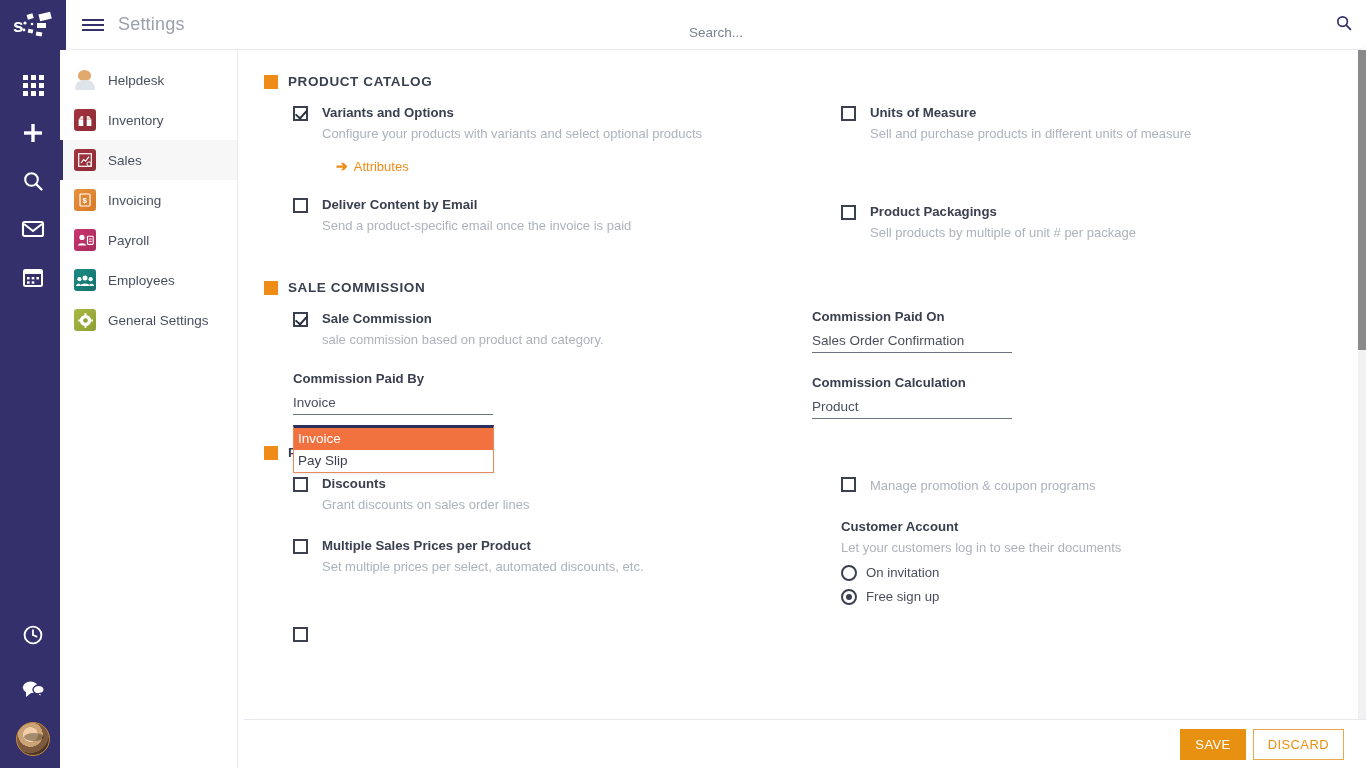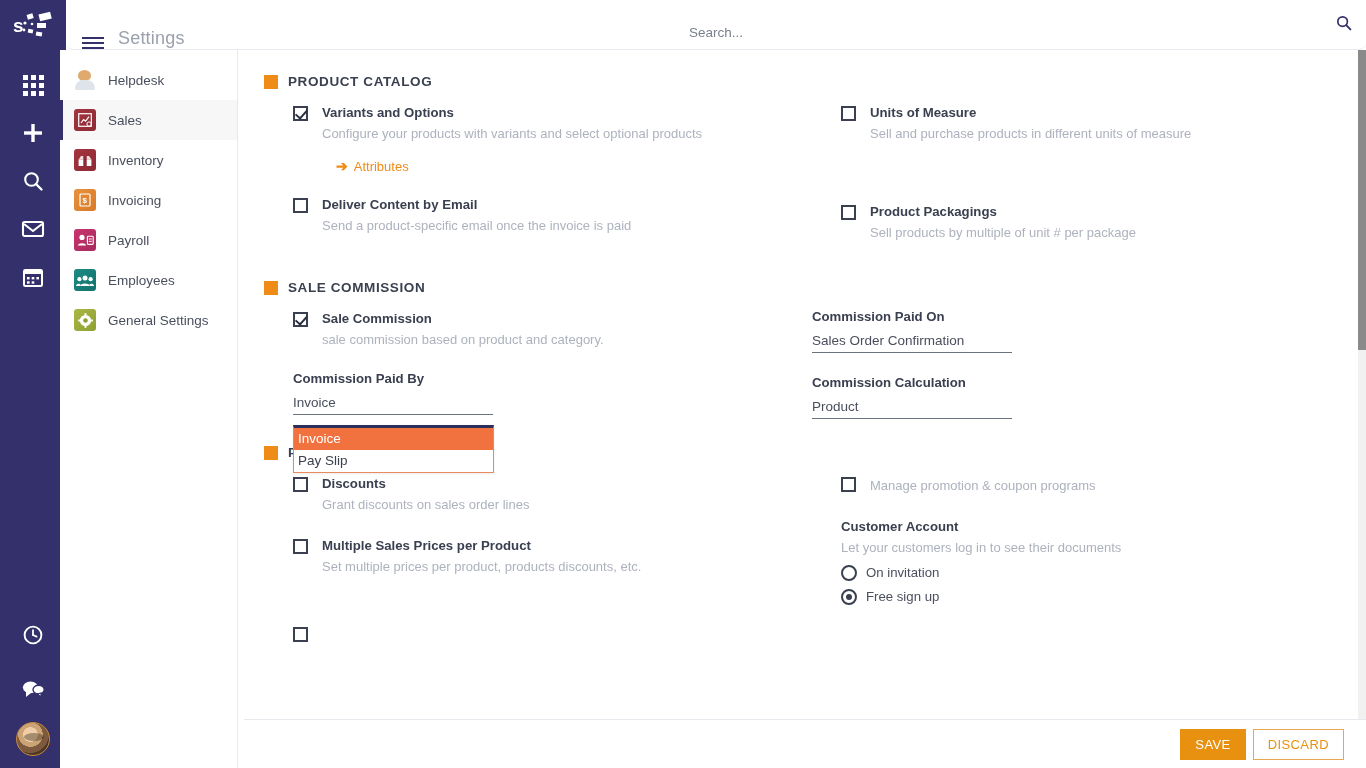--- a/index.html
+++ b/index.html
@@ -50,21 +50,21 @@
   
   .dots { display: grid; grid-template-columns: repeat(3, 5px); grid-gap: 3px; }
   .dots i { width: 5px; height: 5px; background: #fff; display: block; }
 
   
   .topbar {
     position: absolute; left: 66px; top: 0;
     width: 1300px; height: 50px;
     background: #ffffff;
     border-bottom: 1px solid #e7e9ee;
-    display: flex; align-items: flex-end; border-radius: 7px;
+    display: flex; align-items: center; border-radius: 7px;
   }
   .hamburger { margin-left: 16px; width: 22px; display: flex; flex-direction: column; gap: 3px; cursor: pointer; }
   .hamburger i { display: block; height: 2px; background: #33306b; width: 100%; }
   .app-title {
     margin-left: 14px;
     font-size: 18px; color: #9aa0ae; font-weight: 400; letter-spacing: .2px;
   }
   .search-wrap {
     position: absolute; left: 0; right: 0; top: 0; height: 64px;
     display: flex; align-items: center; justify-content: center;
@@ -380,40 +380,40 @@
     </div>
   </div>
 
   <div class="settings-nav">
 
     <div class="nav-item">
       <span class="nav-ico ico-helpdesk"></span>
       <span>Helpdesk</span>
     </div>
 
+    <div class="nav-item">
+      <span class="nav-ico ico-inventory">
+        <svg width="16" height="13" viewBox="0 0 16 13">
+          <rect x="1.6" y="5.4" width="12.8" height="6.6" fill="#ffffff"></rect>
+          <polygon points="1.6,5.4 4,2 12,2 14.4,5.4" fill="#f0dcde"></polygon>
+          <rect x="6.3" y="2" width="3.4" height="10" fill="#8d2b35"></rect>
+        </svg>
+      </span>
+      <span>Inventory</span>
+    </div>
+
     <div class="nav-item active">
       <span class="nav-ico ico-sales">
         <svg width="14" height="14" viewBox="0 0 14 14">
           <rect x="0.7" y="0.7" width="12.6" height="12.6" fill="none" stroke="#ffffff" stroke-width="1.2"></rect>
           <polyline points="3,10 5.6,6.6 7.6,8.2 11,3.6" fill="none" stroke="#ffffff" stroke-width="1.2"></polyline>
           <circle cx="11" cy="11" r="2.1" fill="#8d2b35" stroke="#ffffff" stroke-width="1"></circle>
         </svg>
       </span>
       <span>Sales</span>
-    </div>
-
-    <div class="nav-item">
-      <span class="nav-ico ico-inventory">
-        <svg width="16" height="13" viewBox="0 0 16 13">
-          <rect x="1.6" y="5.4" width="12.8" height="6.6" fill="#ffffff"></rect>
-          <polygon points="1.6,5.4 4,2 12,2 14.4,5.4" fill="#f0dcde"></polygon>
-          <rect x="6.3" y="2" width="3.4" height="10" fill="#8d2b35"></rect>
-        </svg>
-      </span>
-      <span>Inventory</span>
     </div>
 
     <div class="nav-item">
       <span class="nav-ico ico-invoicing">
         <svg width="12" height="14" viewBox="0 0 12 14">
           <rect x="1" y="1" width="10" height="12" rx="1" fill="none" stroke="#ffffff" stroke-width="1.2"></rect>
           <text x="3.6" y="10.3" font-family="Liberation Sans, sans-serif" font-size="8" font-weight="700" fill="#ffffff">$</text>
         </svg>
       </span>
       <span>Invoicing</span>
@@ -561,21 +561,21 @@
           <span class="cb"></span>
           <div class="setting-body">
             <div class="setting-title">Discounts</div>
             <div class="setting-desc">Grant discounts on sales order lines</div>
           </div>
         </div>
         <div class="setting">
           <span class="cb"></span>
           <div class="setting-body">
             <div class="setting-title">Multiple Sales Prices per Product</div>
-            <div class="setting-desc">Set multiple prices per product, products discounts, etc.</div>
+            <div class="setting-desc">Set multiple prices per select, automated discounts, etc.</div>
           </div>
         </div>
       </div>
 
       <div>
         <div class="setting">
           <span class="cb"></span>
           <div class="setting-body">
             <div class="setting-desc">Manage promotion &amp; coupon programs</div>
           </div>

